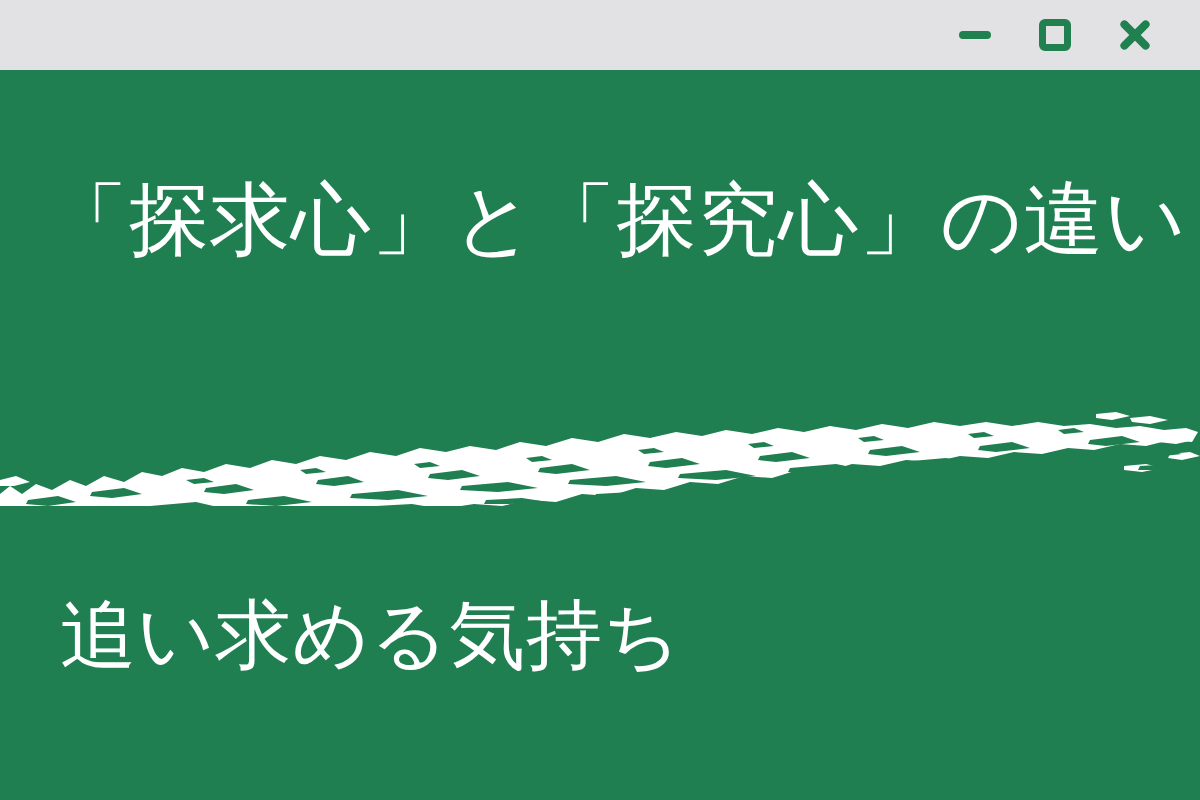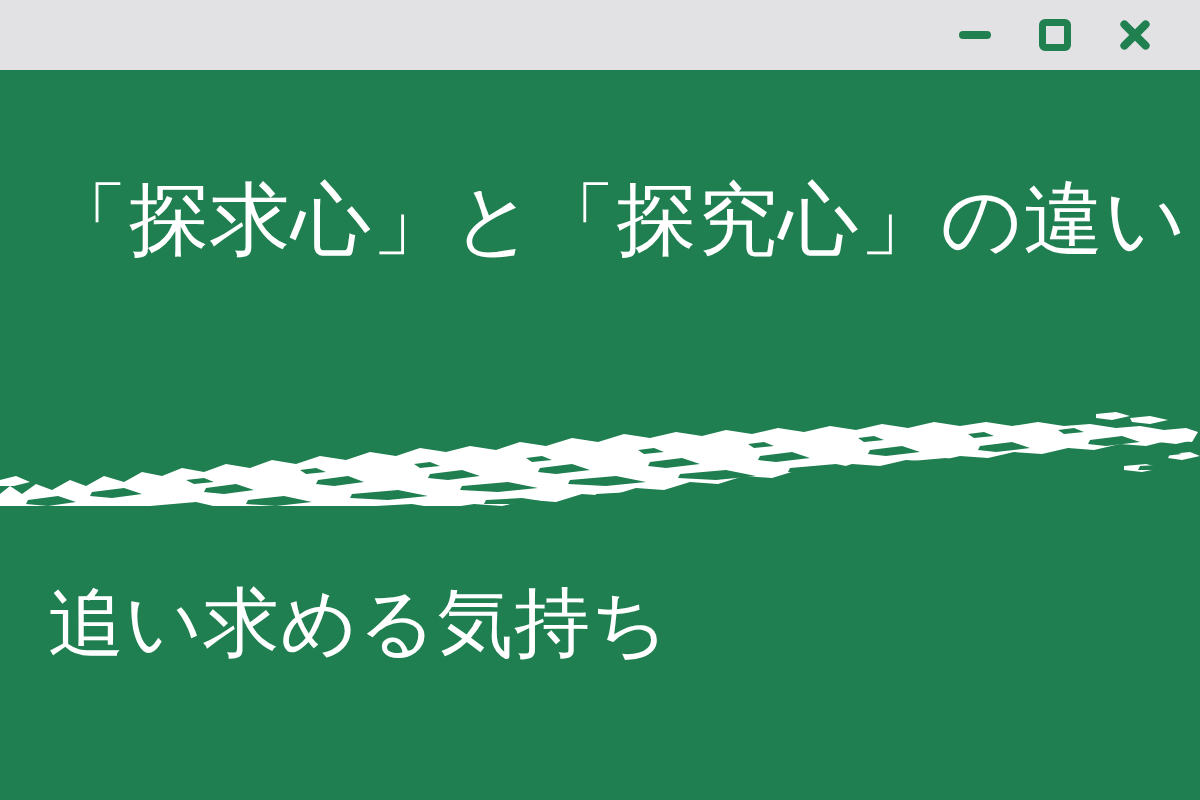--- a/index.html
+++ b/index.html
@@ -123,21 +123,21 @@
     line-height: 1.02;
     letter-spacing: 0.012em;
     color: #ffffff;
     white-space: nowrap;
   }
 
   #subhead {
     position: absolute;
     left: 48px;
     top: 508px;
-    margin: 0;
+    margin: 12px;
     font-family: "Liberation Serif", "DejaVu Serif", serif;
     font-weight: 400;
     font-size: 76px;
     line-height: 1.05;
     letter-spacing: 0.01em;
     color: #ffffff;
     white-space: nowrap;
   }
 
   

